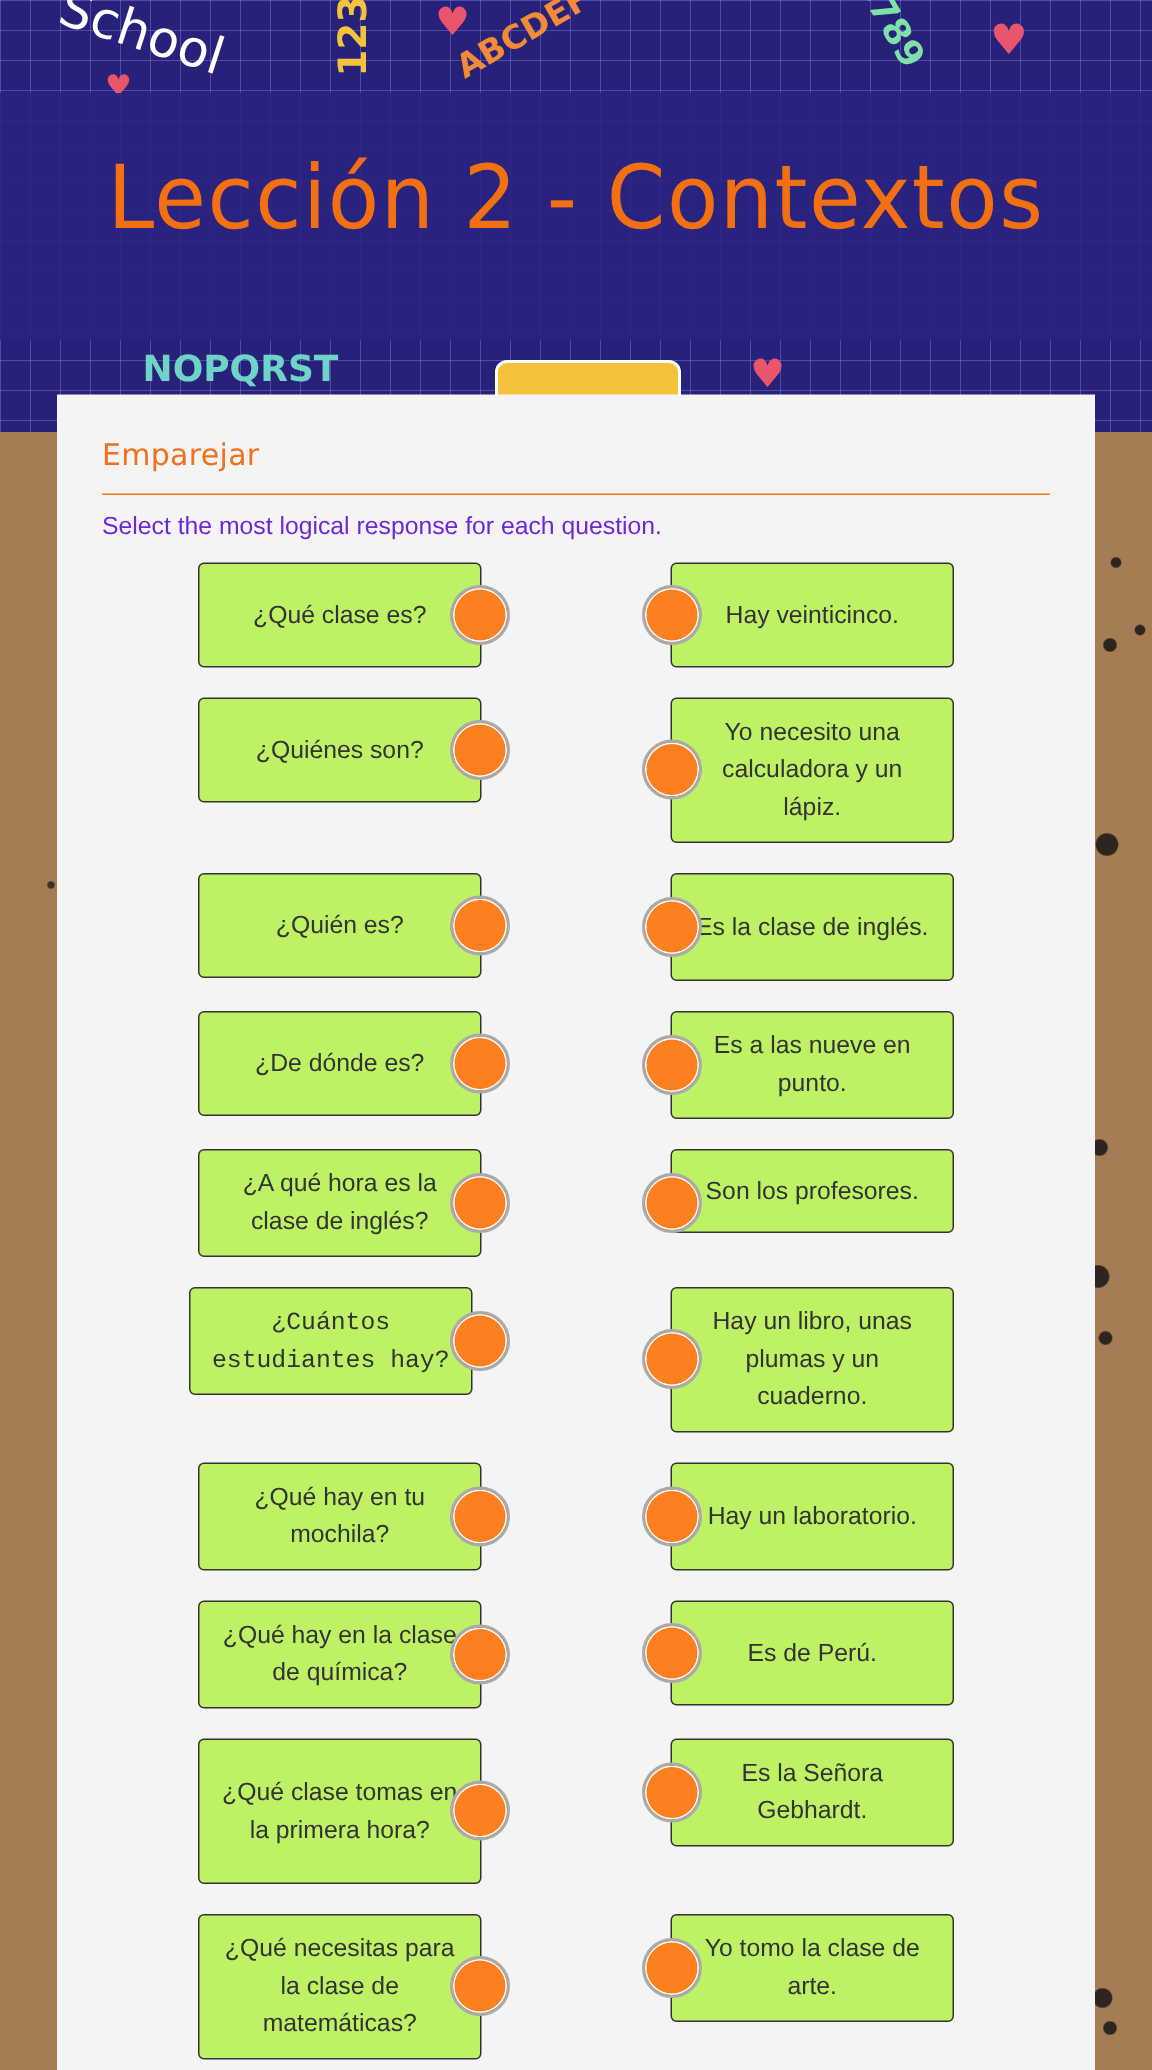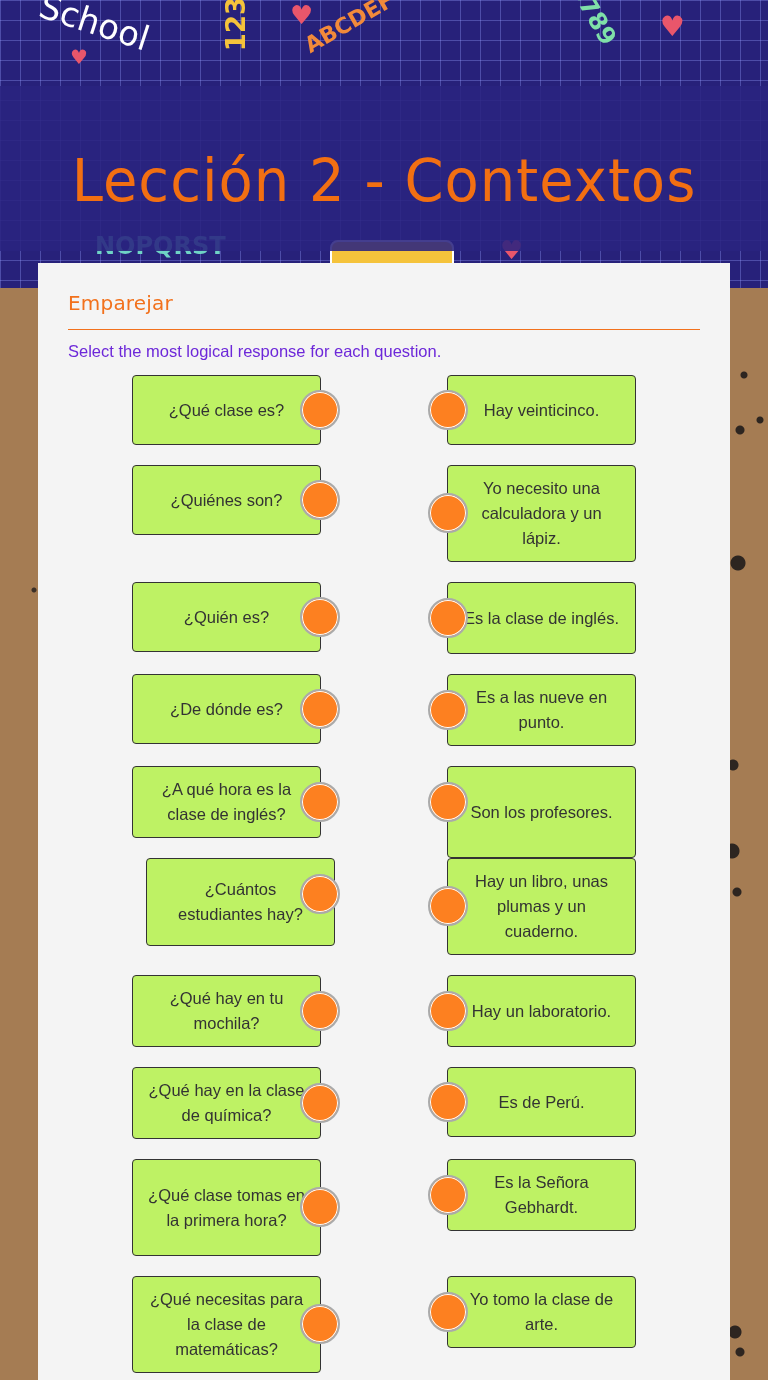--- a/index.html
+++ b/index.html
@@ -30,21 +30,21 @@
     background-image:
       linear-gradient(rgba(150,160,255,0.35) 1px, transparent 1px),
       linear-gradient(90deg, rgba(150,160,255,0.35) 1px, transparent 1px);
     background-size: 20px 20px;
     overflow: hidden;
   }
   .doodle { position: absolute; font-family: "DejaVu Sans", sans-serif; font-weight: bold; }
   .band {
     position: absolute; left: 0; top: 62px; width: 768px; height: 165px;
     background: rgba(42, 35, 128, 0.88);
-    display: flex; align-items: flex-end; justify-content: center; margin-top: 24px;
+    display: flex; align-items: flex-start; justify-content: center;
   }
   .title {
     color: #f26f12; font-size: 56px; letter-spacing: 1px;
     font-family: "DejaVu Sans", sans-serif; font-weight: normal;
     transform: scaleY(1.05);
   }
   .card {
     position: absolute; left: 38px; top: 263px; width: 692px; height: 1140px;
     background: #f4f4f4;
   }
@@ -109,21 +109,21 @@
     </div>
   <div class="box left" style="left:94px;top:319px;height:70px;">
       <span>¿Quién es?</span>
     </div>
   <div class="box left" style="left:94px;top:411px;height:70px;">
       <span>¿De dónde es?</span>
     </div>
   <div class="box left" style="left:94px;top:503px;height:72px;">
       <span>¿A qué hora es la clase de inglés?</span>
     </div>
-  <div class="box left" style="left:108px;top:595px;height:88px;">
+  <div class="box left" style="left:88px;top:595px;height:72px;font-family:Liberation Mono, monospace;">
       <span>¿Cuántos estudiantes hay?</span>
     </div>
   <div class="box left" style="left:94px;top:804px;height:72px;">
       <span>¿Qué hay en la clase de química?</span>
     </div>
   <div class="box left" style="left:94px;top:712px;height:72px;">
       <span>¿Qué hay en tu mochila?</span>
     </div>
   <div class="box left" style="left:94px;top:896px;height:97px;">
       <span>¿Qué clase tomas en la primera hora?</span>
@@ -137,21 +137,21 @@
     </div>
   <div class="box right" style="left:409px;top:202px;height:97px;">
       <span>Yo necesito una calculadora y un lápiz.</span>
     </div>
   <div class="box right" style="left:409px;top:319px;height:72px;">
       <span>Es la clase de inglés.</span>
     </div>
   <div class="box right" style="left:409px;top:411px;height:72px;">
       <span>Es a las nueve en punto.</span>
     </div>
-  <div class="box right" style="left:409px;top:503px;height:92px;align-items:center;">
+  <div class="box right" style="left:409px;top:503px;height:56px;align-items:center;">
       <span>Son los profesores.</span>
     </div>
   <div class="box right" style="left:409px;top:595px;height:97px;">
       <span>Hay un libro, unas plumas y un cuaderno.</span>
     </div>
   <div class="box right" style="left:409px;top:712px;height:72px;">
       <span>Hay un laboratorio.</span>
     </div>
   <div class="box right" style="left:409px;top:804px;height:70px;">
       <span>Es de Perú.</span>

